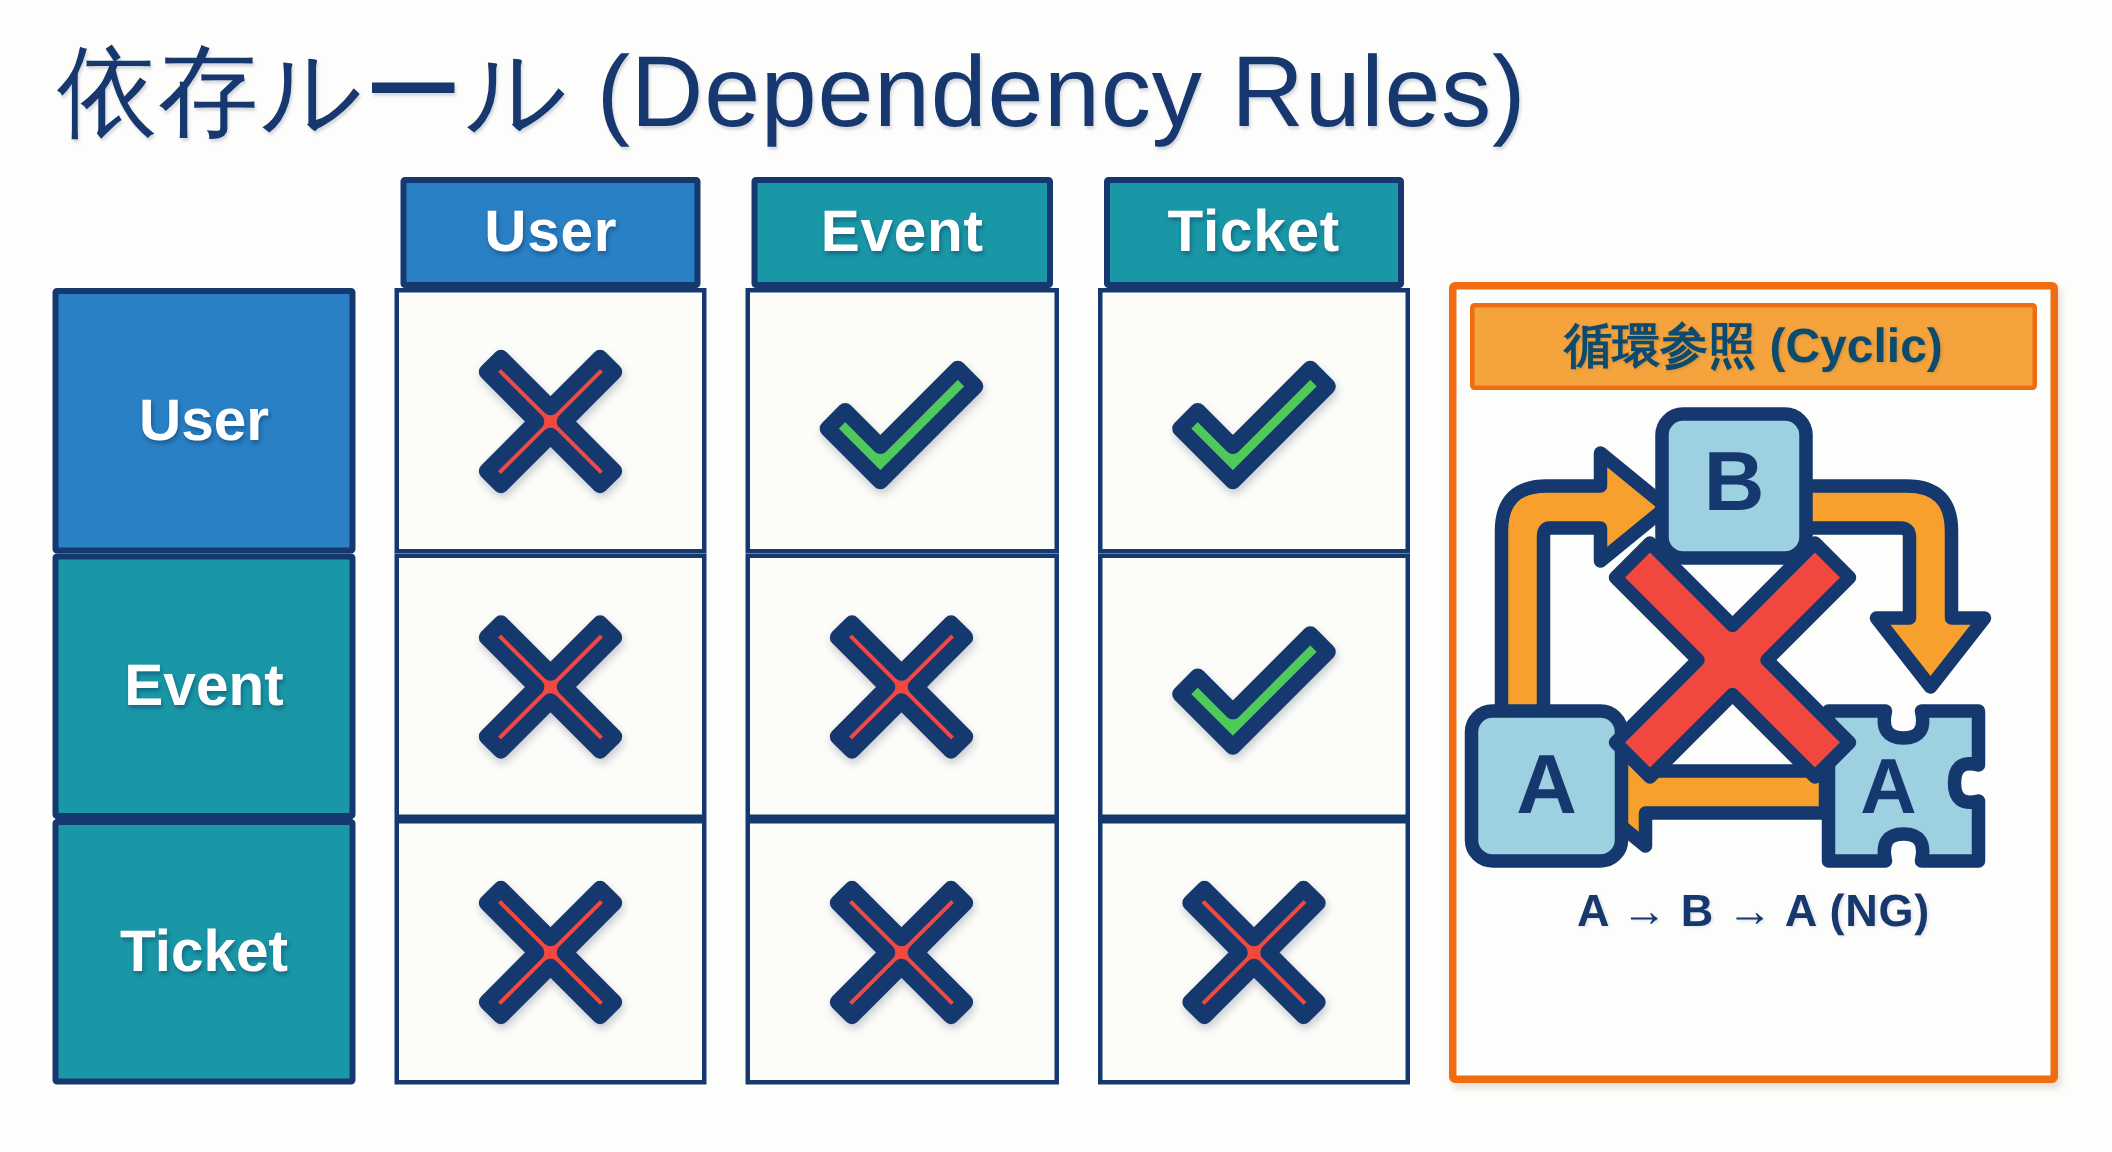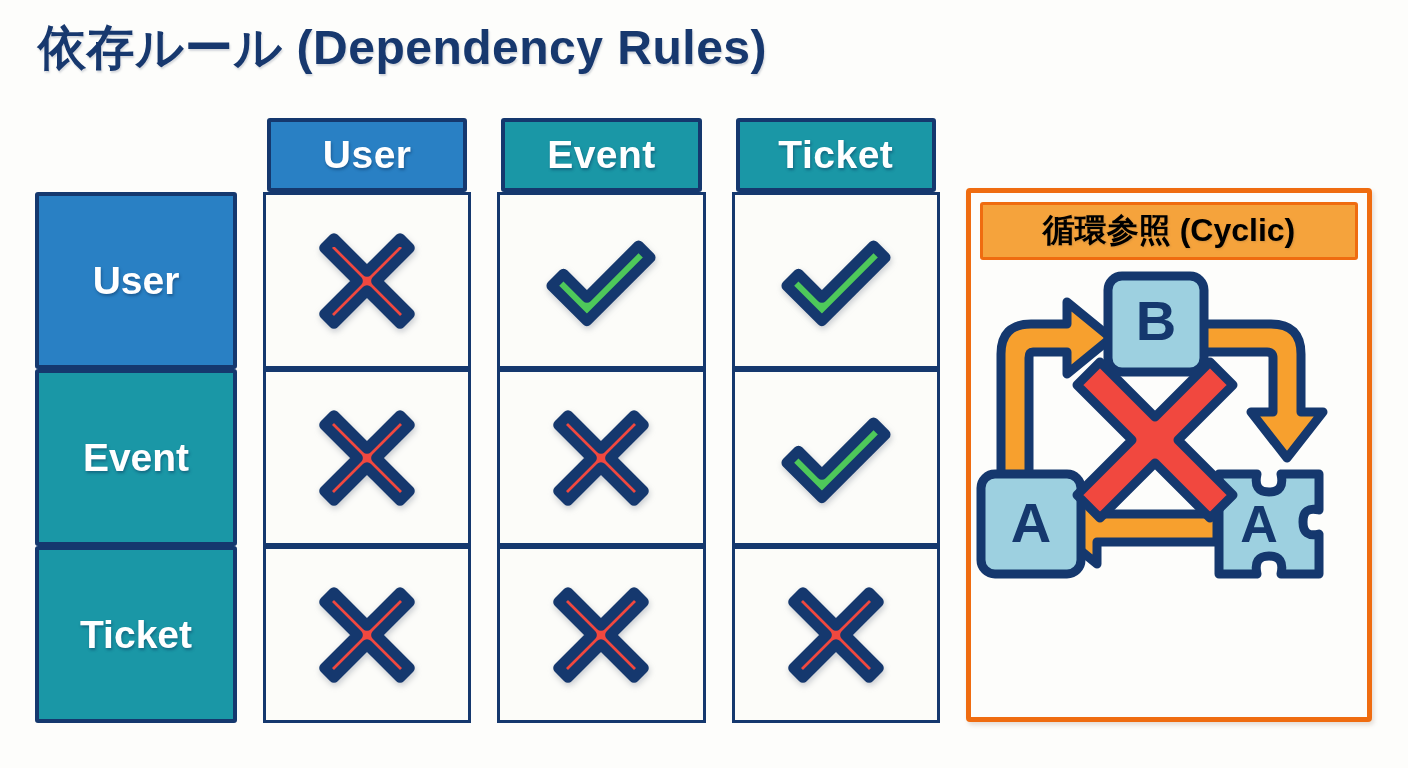--- a/index.html
+++ b/index.html
@@ -14,22 +14,22 @@
     font-family: "Liberation Sans", "DejaVu Sans", sans-serif;
     overflow: hidden;
     position: relative;
   }
 
   
   #page-title {
     position: absolute;
     left: 38px;
     top: 16px;
-    font-size: 48px;
-    font-weight: 700;
+    font-size: 67px;
+    font-weight: 400;
     color: #17386e;
     letter-spacing: 0.5px;
     white-space: nowrap;
     text-shadow: 1px 2px 2px rgba(120,130,150,0.30);
   }
 
   
   #matrix {
     position: absolute;
     left: 35px;
@@ -112,21 +112,21 @@
   }
   #cyclic-banner {
     margin: 9px 9px 0 9px;
     height: 58px;
     background: #f5a33c;
     border: 3px solid #ef6c10;
     border-radius: 3px;
     display: flex;
     align-items: center;
     justify-content: center;
-    color: #000000;
+    color: #0c4a6e;
     font-size: 32px;
     font-weight: 700;
     box-sizing: border-box;
     white-space: nowrap;
     text-shadow: 1px 1px 2px rgba(150,110,60,0.35);
   }
   #cycle-figure {
     margin: 6px auto 0 auto;
     width: 368px;
     height: 318px;
@@ -273,13 +273,14 @@
                L348 244 Q332 240 332 256 Q332 272 348 268 L348 308
                L310 308 Q314 290 298 290 Q282 290 286 308 L248 308 Z" fill="#9dd0e0" stroke="#15386e" stroke-width="9" stroke-linejoin="round"></path>
       <text x="288" y="276" text-anchor="middle" font-family="Liberation Sans, sans-serif" font-size="52" font-weight="700" fill="#15386e">A</text>
     </g>
 
     <g>
       <path d="M129 96 L184 151 L239 96 L262 119 L207 174 L262 229 L239 252 L184 197 L129 252 L106 229 L161 174 L106 119 Z" fill="#f1483f" stroke="#15386e" stroke-width="9" stroke-linejoin="round"></path>
     </g>
   </svg>
 
+  <div id="cycle-caption">A → B → A (NG)</div>
 </div>
 
 </body></html>

